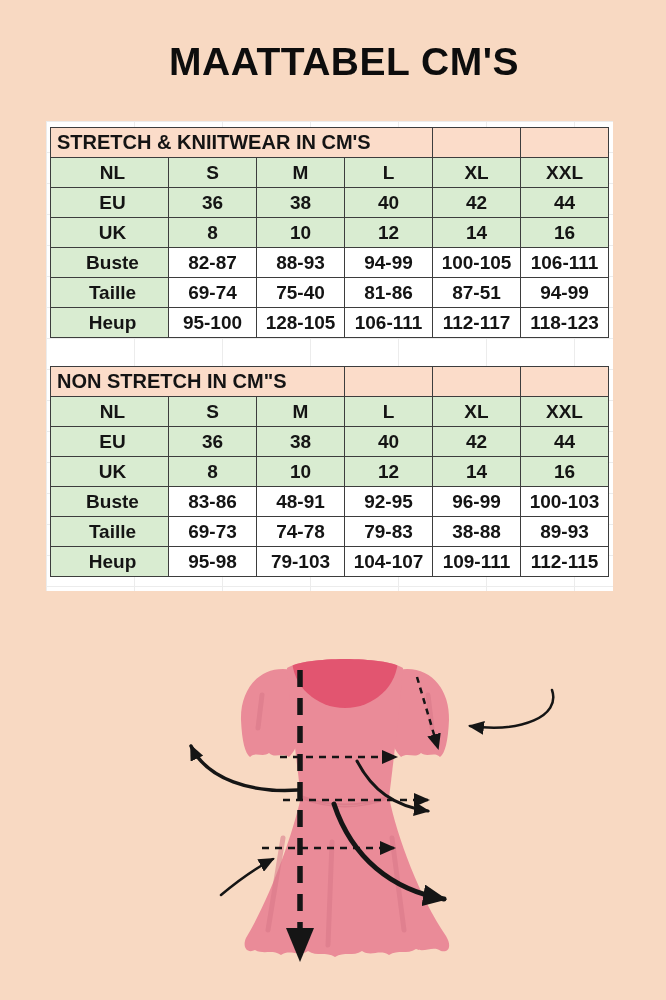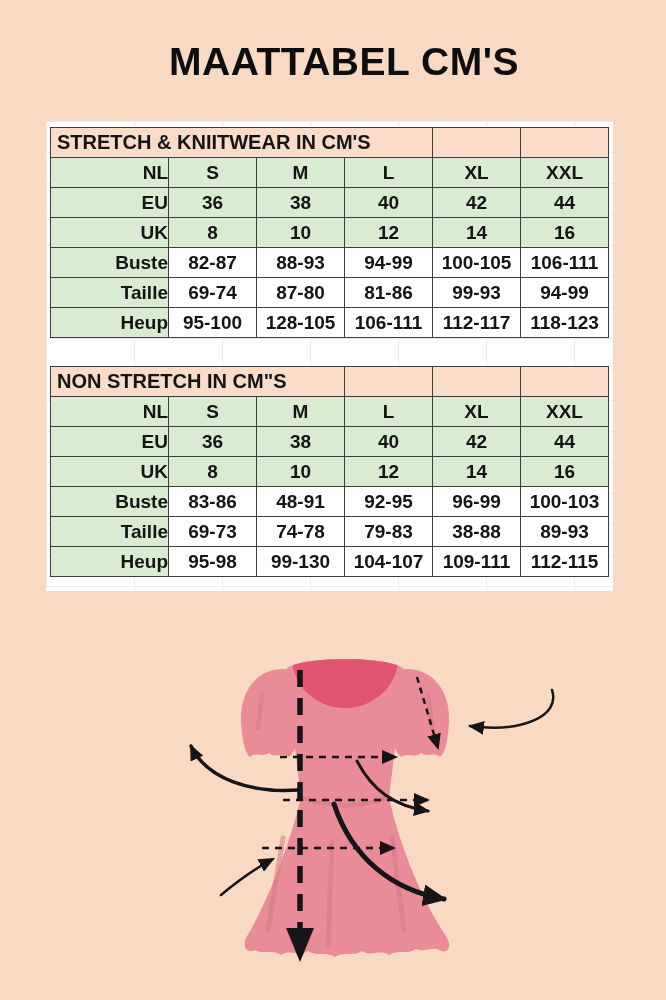--- a/index.html
+++ b/index.html
@@ -19,21 +19,21 @@
          font-size:39px;font-weight:800;letter-spacing:.5px;color:#0d0d0d;}
   .sheet{position:absolute;left:46px;top:121px;width:567px;height:470px;background:#ffffff;
          background-image:linear-gradient(to right,#ececec 1px,transparent 1px),
                           linear-gradient(to bottom,#ececec 1px,transparent 1px);
          background-size:88px 31px;}
   table.size{position:absolute;left:4px;border-collapse:collapse;table-layout:fixed;width:558px;background:#fff;}
   table.size td{border:1.6px solid var(--border);height:29px;padding:0;
                 font-size:19px;font-weight:700;color:var(--ink);text-align:center;
                 overflow:hidden;white-space:nowrap;}
   table.size td.head{background:var(--peach);text-align:left;padding-left:6px;font-size:20px;}
-  table.size td.lbl{background:var(--green);text-align:right;padding-left:6px;}
+  table.size td.lbl{background:var(--green);text-align:center;padding-left:6px;}
   table.size td.grn{background:var(--green);}
   table.size td.wht{background:#ffffff;margin-left:41px;}
   .t1{top:6px;} .t2{top:245px;}
   .diagram{position:absolute;left:0;top:600px;width:666px;height:400px;}
   .diagram svg{position:absolute;left:0;top:0;}
 </style>
 </head>
 <body>
 
 <div class="page">
@@ -85,23 +85,23 @@
         <td class="lbl">Buste</td>
         <td class="wht">82-87</td>
         <td class="wht">88-93</td>
         <td class="wht">94-99</td>
         <td class="wht">100-105</td>
         <td class="wht">106-111</td>
       </tr>
       <tr>
         <td class="lbl">Taille</td>
         <td class="wht">69-74</td>
-        <td class="wht">87-80</td>
+        <td class="wht">75-40</td>
         <td class="wht">81-86</td>
-        <td class="wht">99-93</td>
+        <td class="wht">87-51</td>
         <td class="wht">94-99</td>
       </tr>
       <tr>
         <td class="lbl">Heup</td>
         <td class="wht">95-100</td>
         <td class="wht">128-105</td>
         <td class="wht">106-111</td>
         <td class="wht">112-117</td>
         <td class="wht">118-123</td>
       </tr>
@@ -160,21 +160,21 @@
         <td class="lbl">Taille</td>
         <td class="wht">69-73</td>
         <td class="wht">74-78</td>
         <td class="wht">79-83</td>
         <td class="wht">38-88</td>
         <td class="wht">89-93</td>
       </tr>
       <tr>
         <td class="lbl">Heup</td>
         <td class="wht">95-98</td>
-        <td class="wht">99-130</td>
+        <td class="wht">79-103</td>
         <td class="wht">104-107</td>
         <td class="wht">109-111</td>
         <td class="wht">112-115</td>
       </tr>
     </tbody>
       </table>
   </div>
 
   <div class="diagram">
     <svg width="666" height="400" viewBox="0 0 666 400">

